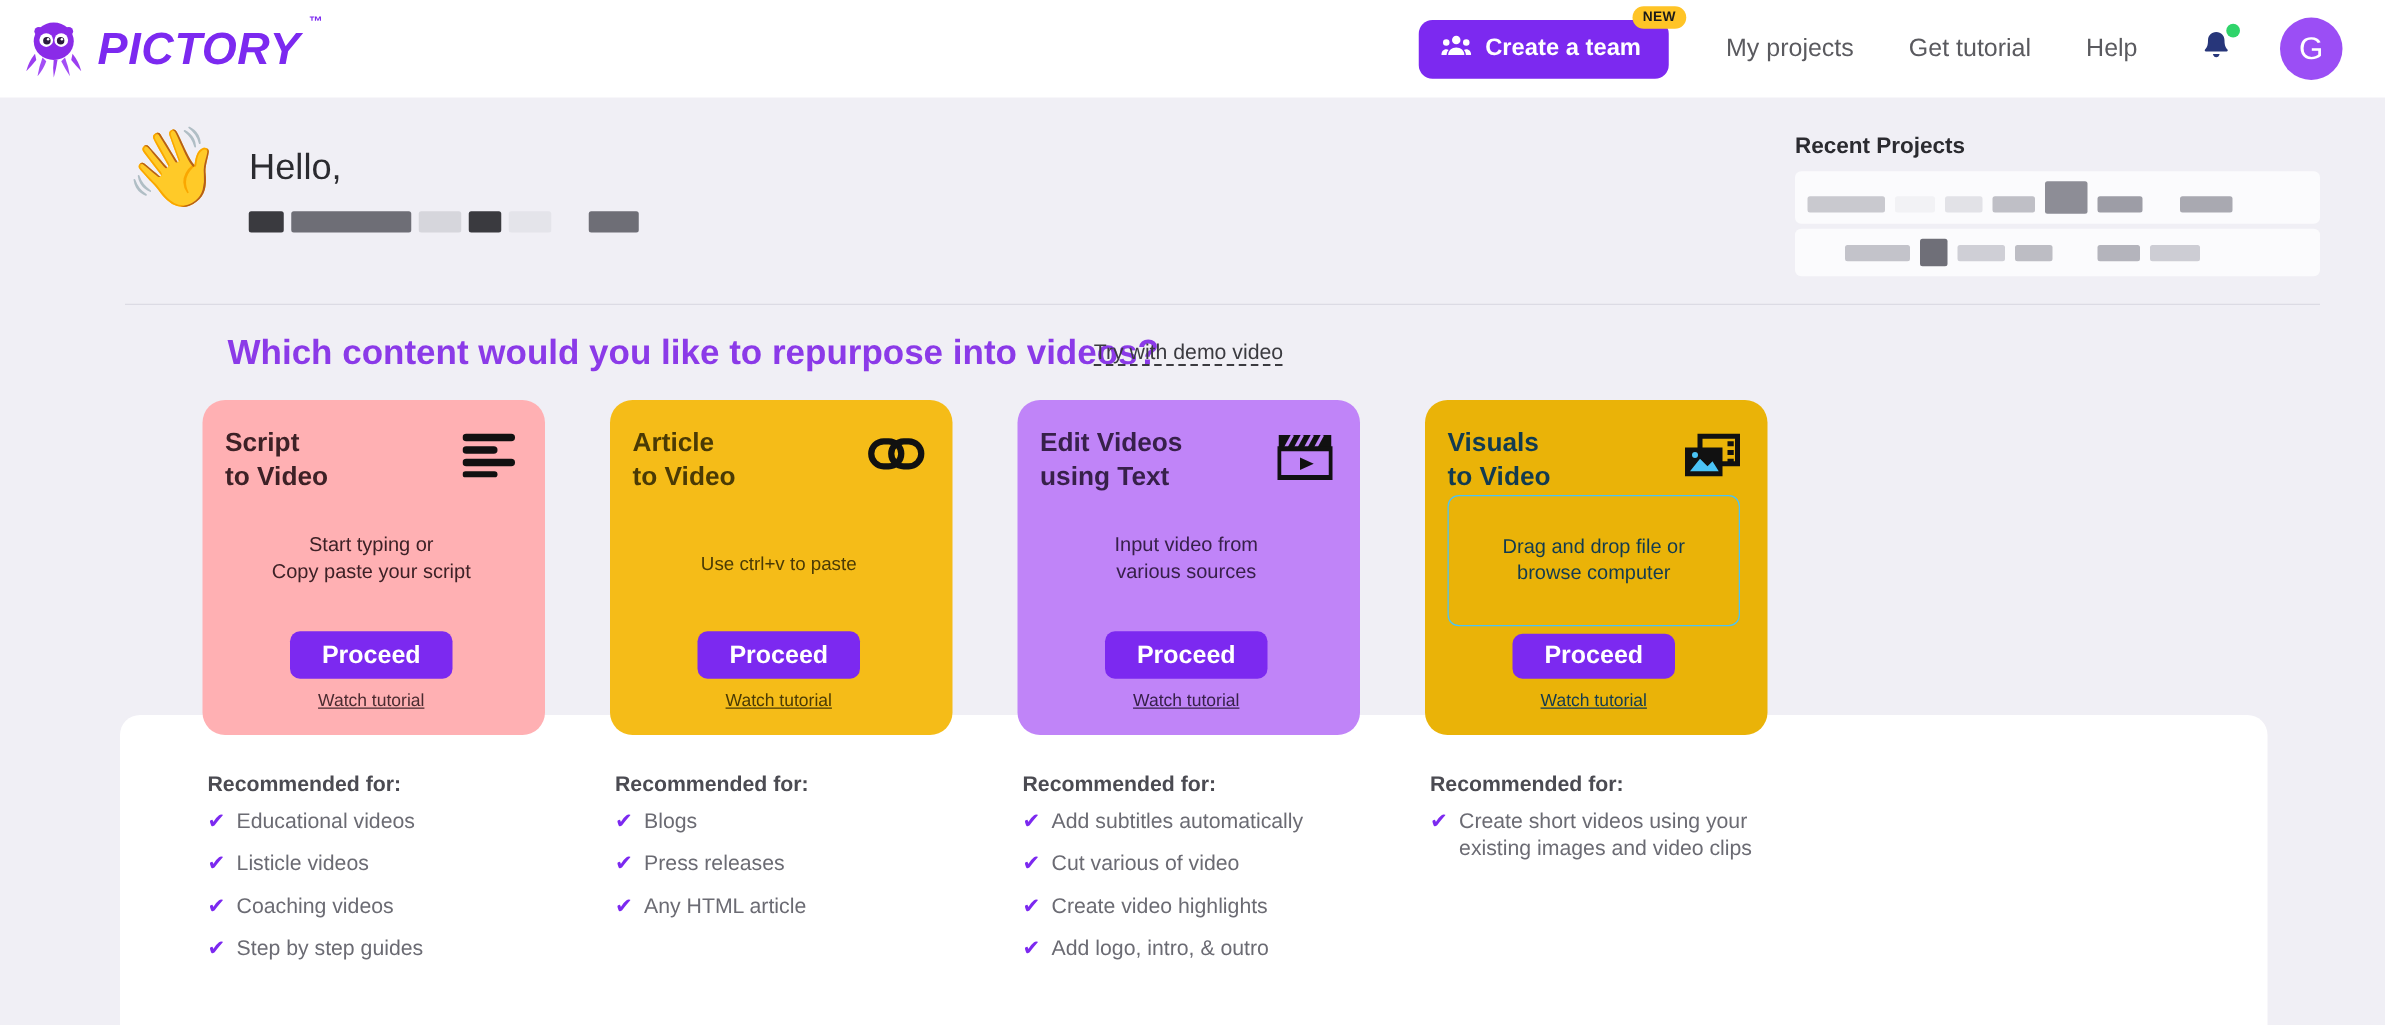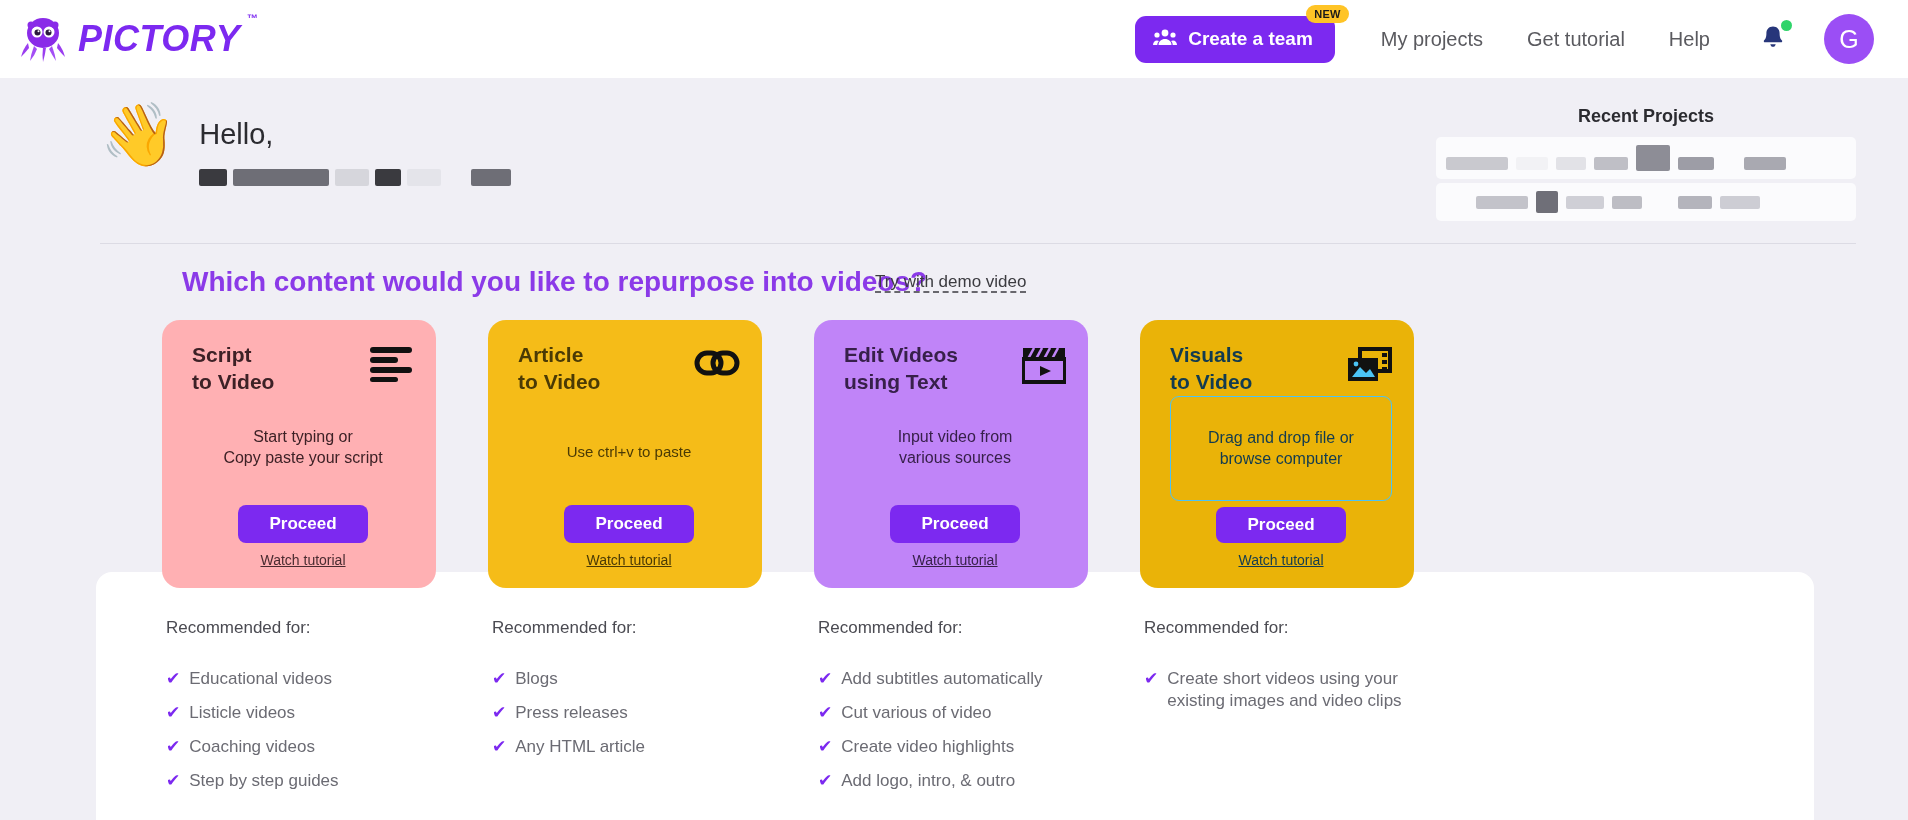--- a/index.html
+++ b/index.html
@@ -72,21 +72,21 @@
     display: flex; align-items: flex-start;
     padding: 22px 52px 0 100px;
     position: relative;
   }
   .wave { font-size: 62px; line-height: 1; margin-right: 22px; margin-top: 4px; }
   .hello { font-size: 29px; color: #2b2b30; margin-top: 18px; }
   .redact-row { display: flex; align-items: center; gap: 6px; margin-top: 18px; }
   .rd { height: 17px; border-radius: 2px; }
 
   .recent-wrap {
-    margin-left: auto; text-align: center; padding-top: 6px;
+    margin-left: auto; text-align: left; padding-top: 6px;
     width: 420px;
   }
   .recent-title {
     font-size: 18px; font-weight: 700; color: #2b2b30; margin-bottom: 10px;
   }
   .recent-strip {
     background: #fbfbfd; border-radius: 5px; padding: 8px 10px;
     display: flex; gap: 8px; align-items: flex-start;
     margin-bottom: 4px; min-height: 30px;
   }
@@ -117,21 +117,21 @@
   }
 
   .cards {
     position: relative; z-index: 5;
     display: flex; gap: 52px;
     padding: 22px 0 0 62px;
   }
   .col { width: 274px; }
 
   .card {
-    border-radius: 18px; padding: 22px 22px 20px 30px;
+    border-radius: 18px; padding: 22px 22px 20px 18px;
     height: 268px; display: flex; flex-direction: column;
     position: relative;
   }
   .card-head { display: flex; align-items: flex-start; justify-content: space-between; }
   .card-title {
     font-size: 21px; font-weight: 700; line-height: 1.28;
     white-space: pre-line;
   }
   .card-icon { flex: none; margin-top: 4px; }
   .card-body {
@@ -149,21 +149,21 @@
     outline: none;
   }
   .url-hint { font-size: 15px; margin-top: 9px; text-align: left; }
   .dropzone {
     width: 100%; border: 1px solid #4bc3f5; border-radius: 9px;
     padding: 30px 10px; text-align: center;
   }
   .proceed {
     background: #7c29f0; color: #fff; border: none;
     border-radius: 8px; height: 38px; width: 130px;
-    font-size: 17px; font-weight: 700; cursor: pointer;
+    font-size: 20px; font-weight: 700; cursor: pointer;
     font-family: "Liberation Sans", sans-serif;
     align-self: center; margin-top: 6px;
   }
   .watch {
     font-size: 14px; text-align: center; margin-top: 9px;
     text-decoration: underline; cursor: pointer;
   }
 
   
   .c-pink   { background: #ffb0b3; color: #3d2126; }
@@ -171,21 +171,21 @@
   .c-purple { background: #c084f8; color: #37204a; justify-content: space-between; }
   .c-blue   { background: #eab308; color: #123b50; }
   .c-pink .watch, .c-pink .url-hint { color: #4a2b30; }
   .c-yellow .watch { color: #4a3a05; }
   .c-purple .watch { color: #37204a; }
   .c-blue .watch { color: #123b50; }
 
   
   .rec { padding: 30px 0 0 4px; }
   .rec-title {
-    font-size: 17px; font-weight: 400; color: #4b4b52; margin-bottom: 30px;
+    font-size: 17px; font-weight: 700; color: #4b4b52; margin-bottom: 8px;
   }
   .rec-li {
     display: flex; gap: 9px; font-size: 17px; color: #6b6b73;
     margin-bottom: 12px; line-height: 1.3; align-items: flex-start;
   }
   .check { color: #7c29f0; font-size: 17px; flex: none; line-height: 1.25; }
 </style>
 </head>
 <body>
 

